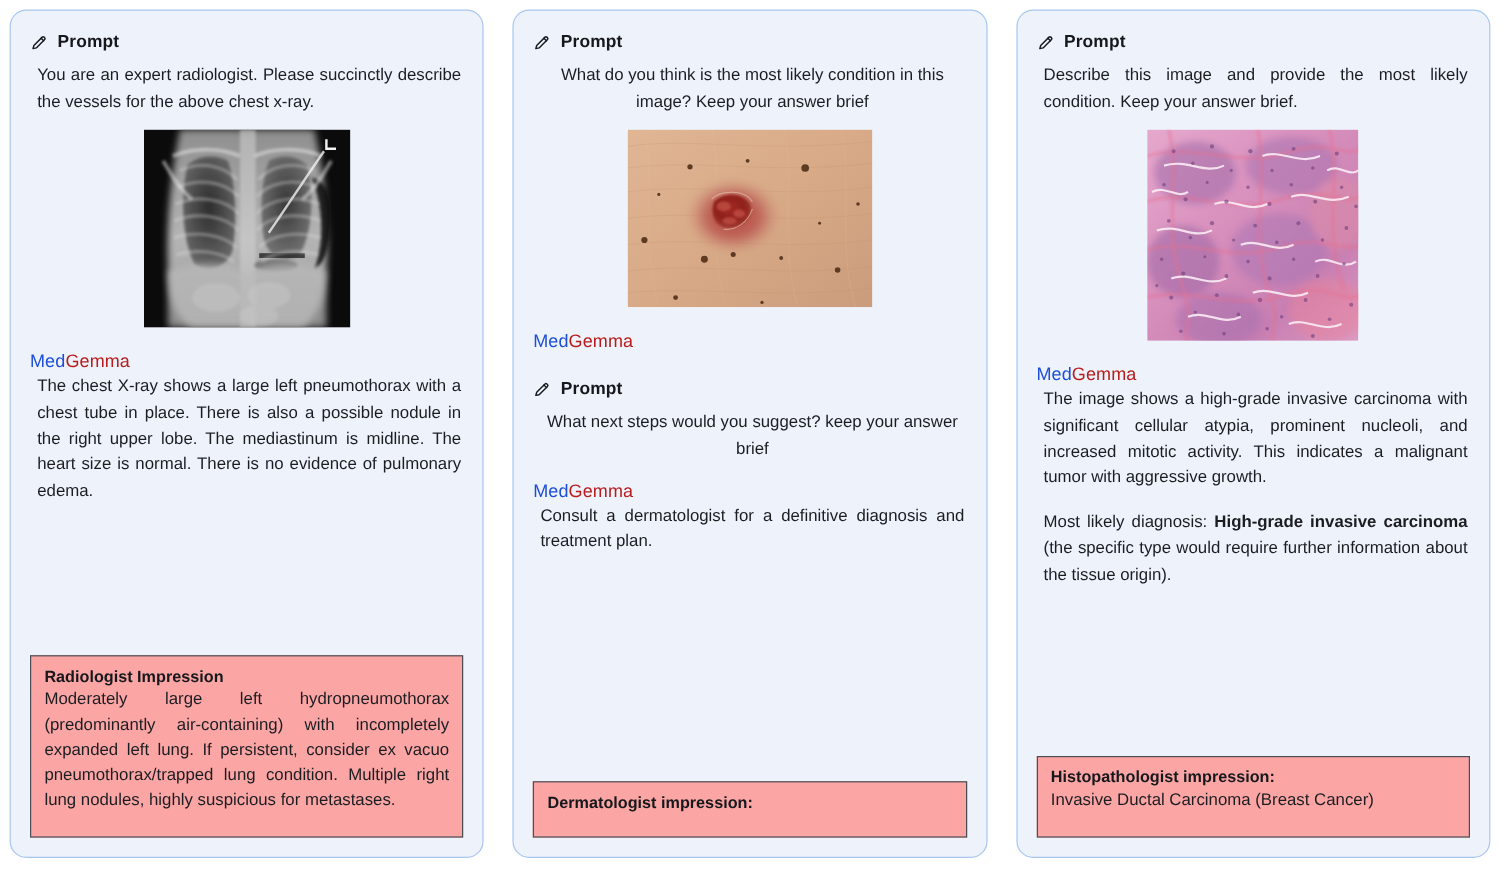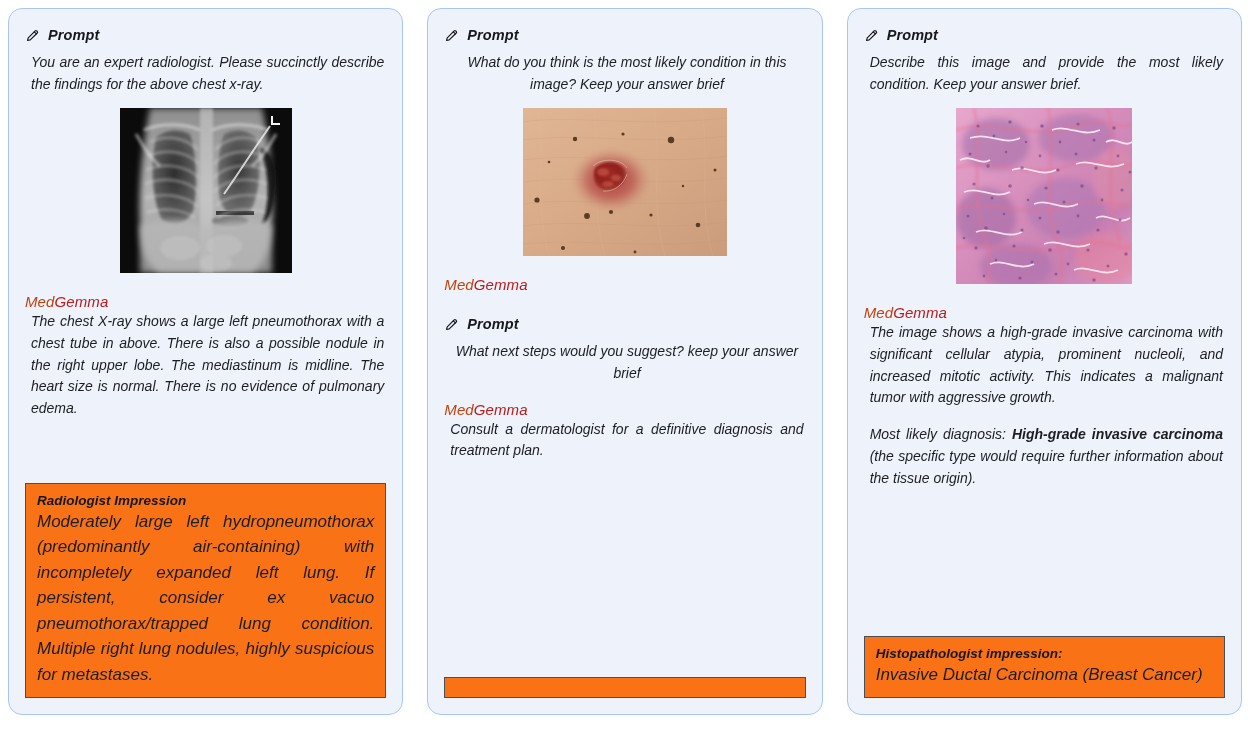--- a/index.html
+++ b/index.html
@@ -11,21 +11,20 @@
     font-family: "Liberation Sans", sans-serif;
   }
 
   #board {
     position: relative;
     width: 1250px;
     height: 740px;
     display: flex;
     gap: 24px;
     padding: 8px 8px 25px 8px;
-    font-style: italic;
   }
 
   .card {
     flex: 1 1 0;
     background: #eef3fb;
     border: 1.5px solid #a8c7f0;
     border-radius: 14px;
     padding: 18px 16px 16px 16px;
     display: flex;
     flex-direction: column;
@@ -63,21 +62,21 @@
   }
   .prompt-body.nojust { text-align: center; }
 
   
   .brand {
     font-size: 15px;
     margin-top: 16px;
     margin-bottom: 1px;
     letter-spacing: 0.1px;
   }
-  .brand .med { color: #c2410c; }
+  .brand .med { color: #1d4ed8; }
   .brand .gemma { color: #b91c1c; }
 
   .answer {
     font-size: 14px;
     line-height: 1.55;
     color: #1b1d21;
     text-align: justify;
     text-justify: inter-word;
     padding-left: 6px;
     padding-right: 2px;
@@ -88,32 +87,32 @@
   .img-wrap {
     display: flex;
     justify-content: center;
     margin: 13px 0 4px 0;
   }
   .media { display: block; border: 0; }
 
   
   .impression {
     border: 1.5px solid #4a4f55;
-    background: #f97316;
-    padding: 9px 11px 10px 11px;
+    background: #fca5a5;
+    padding: 9px 11px 20px 11px;
     margin-top: auto;
   }
   .impression-title {
     font-size: 13.5px;
     font-weight: bold;
     color: #16181c;
     margin-bottom: 1px;
   }
   .impression-body {
-    font-size: 17px;
+    font-size: 14px;
     line-height: 1.5;
     color: #1b1d21;
     text-align: justify;
     text-justify: inter-word;
   }
   .impression-body.nojust { text-align: left; }
 
   .spacer { flex: 1 1 auto; min-height: 10px; }
 </style>
 </head>
@@ -124,21 +123,21 @@
   <div class="card">
 
     <div class="prompt-head">
       <svg class="pencil-icon" viewBox="0 0 24 24" fill="none" stroke="#16181c" stroke-width="1.9" stroke-linecap="round" stroke-linejoin="round">
         <path d="M4 20l1.2-4.2L16.3 4.7a1.7 1.7 0 0 1 2.4 0l.9.9a1.7 1.7 0 0 1 0 2.4L8.4 19.1 4 20z"></path>
         <path d="M14.9 6.1l3.3 3.3"></path>
       </svg>
       <span class="prompt-label">Prompt</span>
     </div>
 
-    <div class="prompt-body">You are an expert radiologist. Please succinctly describe the findings for the above chest x-ray.</div>
+    <div class="prompt-body">You are an expert radiologist. Please succinctly describe the vessels for the above chest x-ray.</div>
 
     <div class="img-wrap">
       <svg class="media" width="172" height="165" viewBox="0 0 172 165">
         <defs>
           <radialGradient id="lungL" cx="50%" cy="45%" r="60%">
             <stop offset="0%" stop-color="#2d2d2d"></stop>
               <stop offset="100%" stop-color="#6a6a6a"></stop>
           </radialGradient>
           <radialGradient id="lungR" cx="50%" cy="45%" r="62%">
             <stop offset="0%" stop-color="#383838"></stop>
@@ -203,21 +202,21 @@
 
         <g stroke="#f5f5f5" stroke-width="2" fill="none">
             <path d="M152 8 L152 16 L160 16"></path>
           </g>
       </svg>
     </div>
 
     <div class="brand">
       <span class="med">Med</span><span class="gemma">Gemma</span>
     </div>
-    <div class="answer">The chest X-ray shows a large left pneumothorax with a chest tube in above. There is also a possible nodule in the right upper lobe. The mediastinum is midline. The heart size is normal. There is no evidence of pulmonary edema.</div>
+    <div class="answer">The chest X-ray shows a large left pneumothorax with a chest tube in place. There is also a possible nodule in the right upper lobe. The mediastinum is midline. The heart size is normal. There is no evidence of pulmonary edema.</div>
 
     <div class="spacer"></div>
 
     <div class="impression">
       <div class="impression-title">Radiologist Impression</div>
       <div class="impression-body">Moderately large left hydropneumothorax (predominantly air-containing) with incompletely expanded left lung. If persistent, consider ex vacuo pneumothorax/trapped lung condition. Multiple right lung nodules, highly suspicious for metastases.</div>
     </div>
   </div>
 
   <div class="card">
@@ -322,20 +321,21 @@
     <div class="prompt-body nojust">What next steps would you suggest? keep your answer brief</div>
 
     <div class="brand">
       <span class="med">Med</span><span class="gemma">Gemma</span>
     </div>
     <div class="answer">Consult a dermatologist for a definitive diagnosis and treatment plan.</div>
 
     <div class="spacer"></div>
 
     <div class="impression">
+      <div class="impression-title">Dermatologist impression:</div>
     </div>
   </div>
 
   <div class="card">
 
     <div class="prompt-head">
       <svg class="pencil-icon" viewBox="0 0 24 24" fill="none" stroke="#16181c" stroke-width="1.9" stroke-linecap="round" stroke-linejoin="round">
         <path d="M4 20l1.2-4.2L16.3 4.7a1.7 1.7 0 0 1 2.4 0l.9.9a1.7 1.7 0 0 1 0 2.4L8.4 19.1 4 20z"></path>
         <path d="M14.9 6.1l3.3 3.3"></path>
       </svg>

